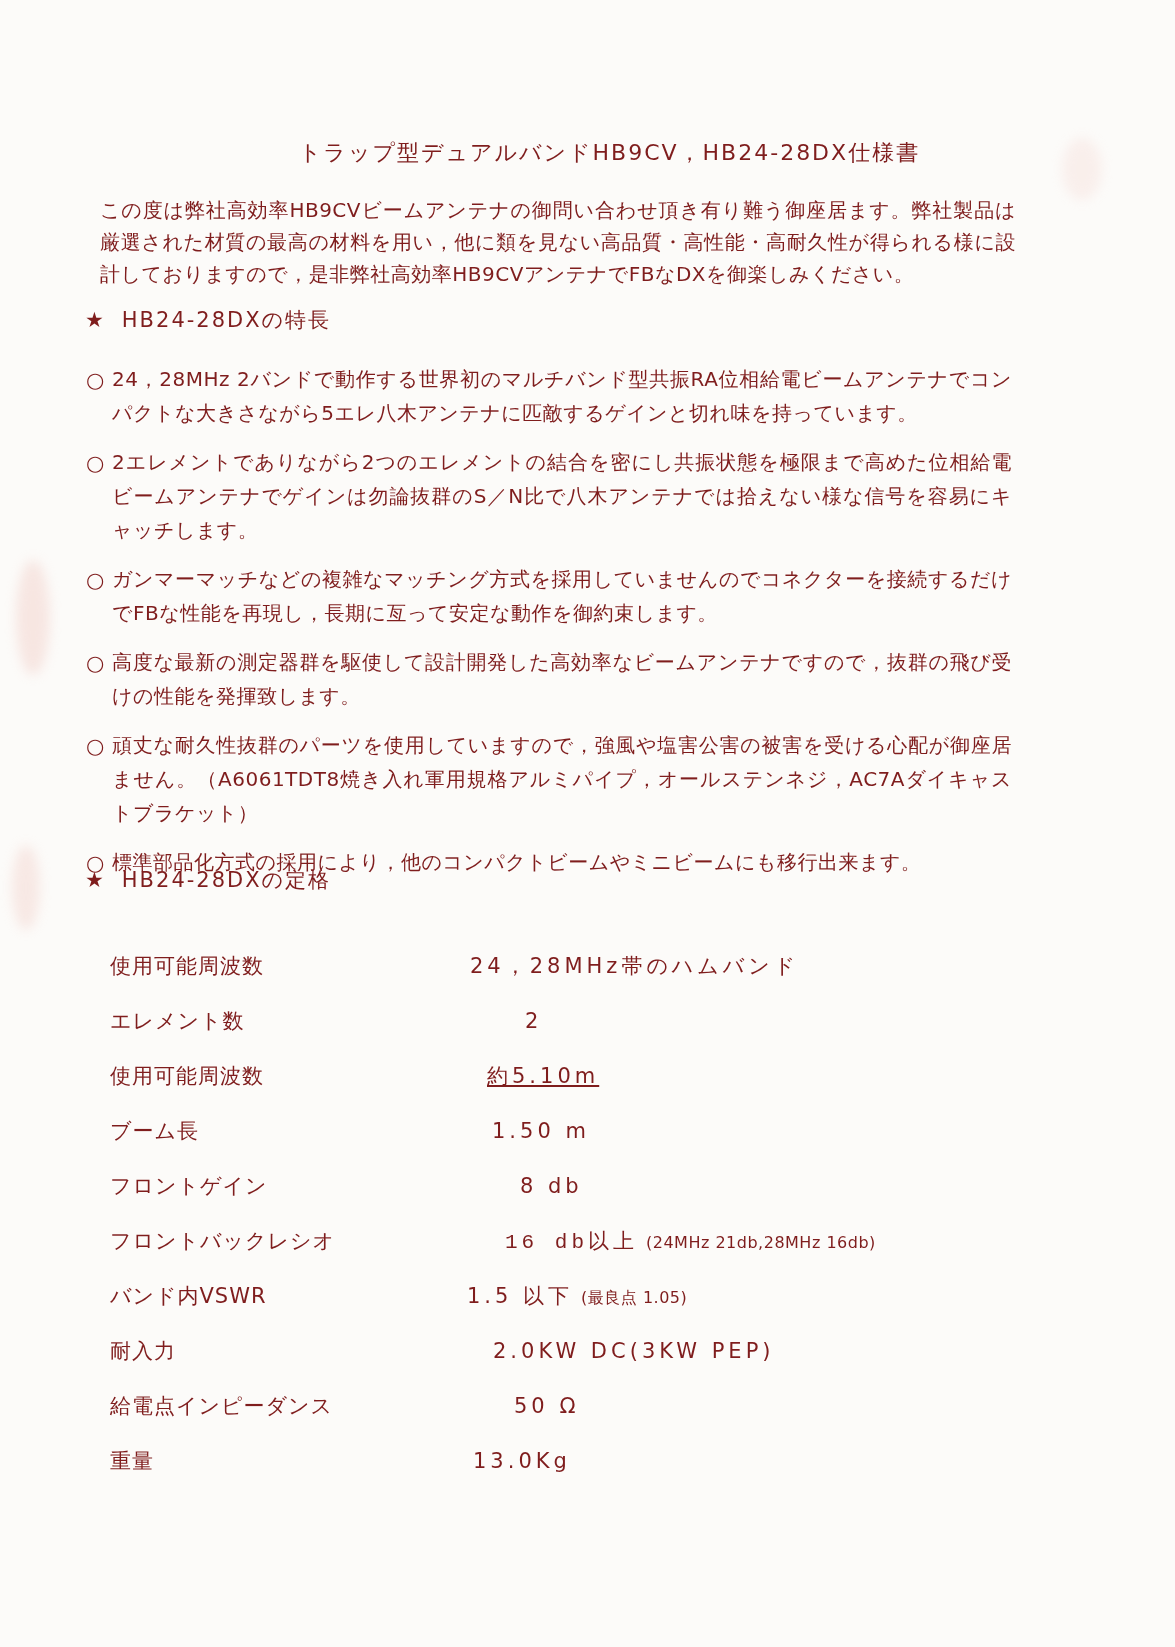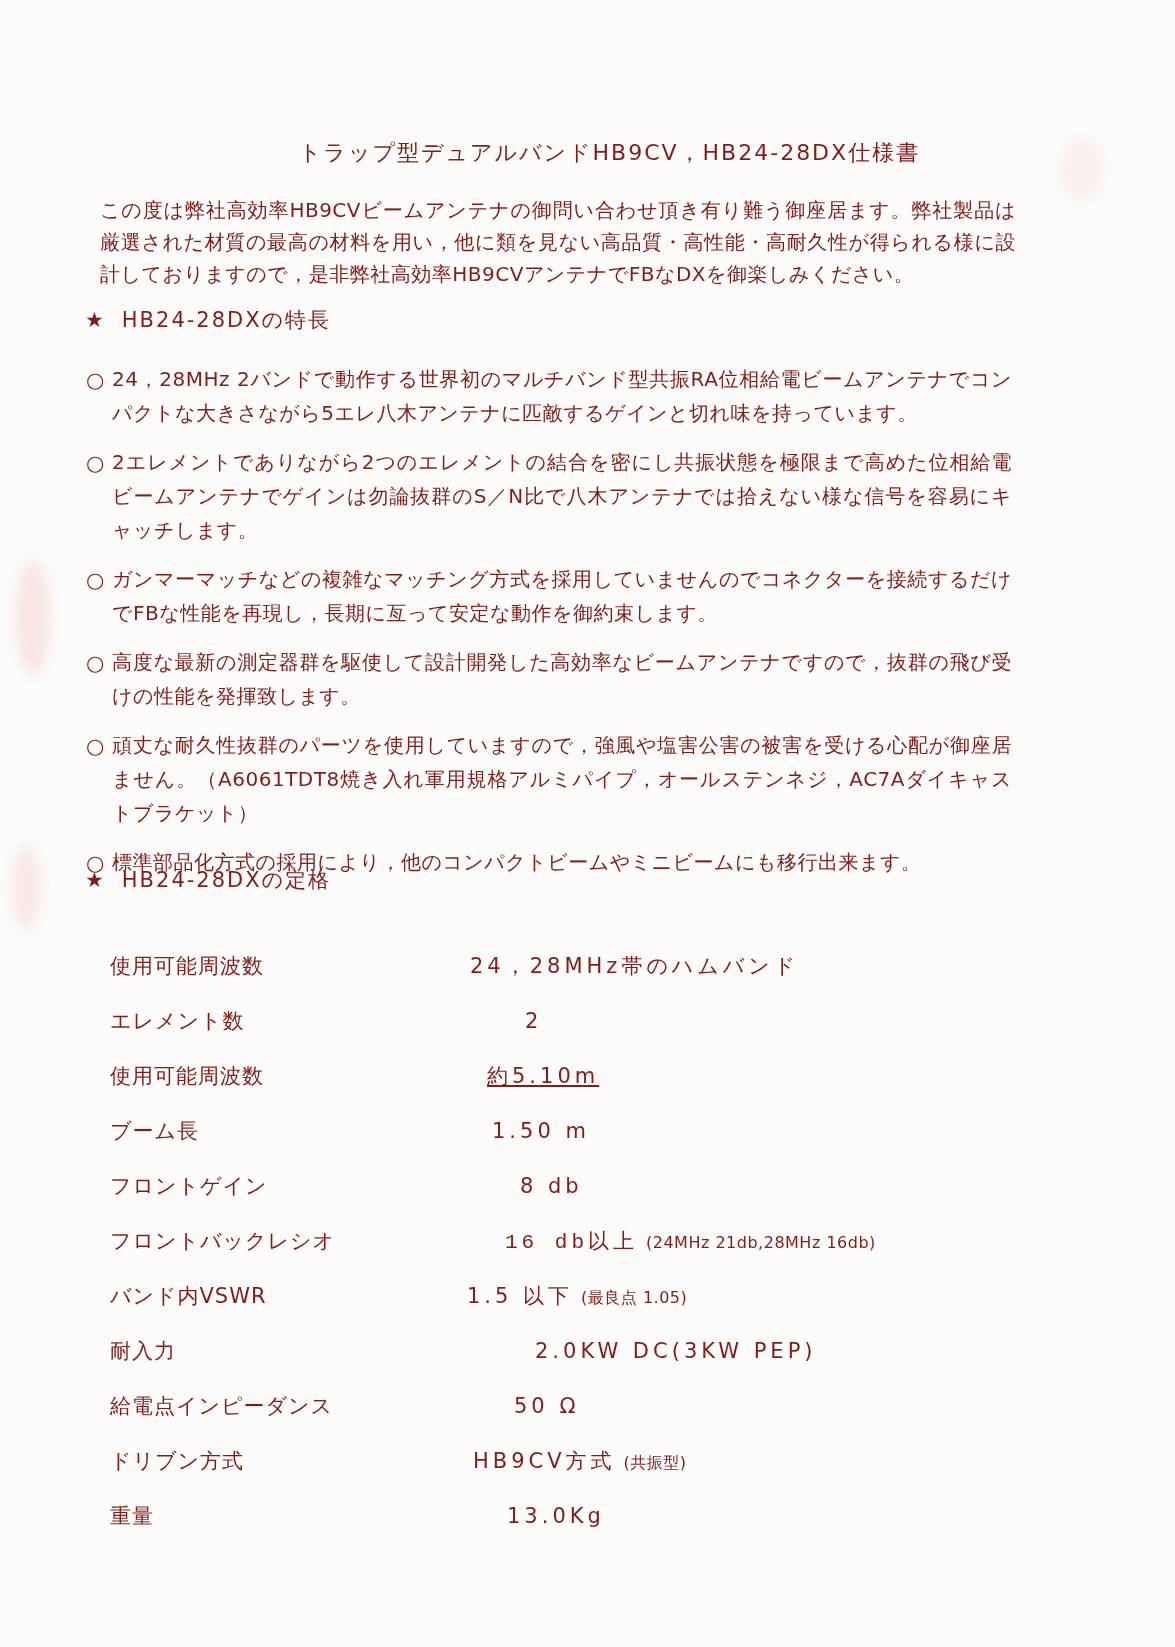--- a/index.html
+++ b/index.html
@@ -116,21 +116,21 @@
     white-space: nowrap;
   }
   
   .spec-row:nth-child(1)  .spec-value { margin-left: 15px; }
   .spec-row:nth-child(2)  .spec-value { margin-left: 70px; }
   .spec-row:nth-child(3)  .spec-value { margin-left: 32px; text-decoration: underline; }
   .spec-row:nth-child(4)  .spec-value { margin-left: 37px; }
   .spec-row:nth-child(5)  .spec-value { margin-left: 65px; }
   .spec-row:nth-child(6)  .spec-value { margin-left: 50px; font-family: Liberation Mono, monospace; }
   .spec-row:nth-child(7)  .spec-value { margin-left: 12px; }
-  .spec-row:nth-child(8)  .spec-value { margin-left: 80px; text-align: center; }
+  .spec-row:nth-child(8)  .spec-value { margin-left: 38px; text-align: center; }
   .spec-row:nth-child(9)  .spec-value { margin-left: 59px; }
   .spec-row:nth-child(10) .spec-value { margin-left: 18px; }
   .spec-row:nth-child(11) .spec-value { margin-left: 52px; }
 </style>
 </head>
 <body>
 
 <div class="page">
 
   <div class="smudge smudge-1"></div>
@@ -216,24 +216,19 @@
       <span class="spec-label">耐入力</span>
       <span class="spec-value">2.0KW DC(3KW PEP)</span>
       <span class="spec-note"></span>
     </div>
     <div class="spec-row">
       <span class="spec-label">給電点インピーダンス</span>
       <span class="spec-value">50 Ω</span>
       <span class="spec-note"></span>
     </div>
     <div class="spec-row">
-      <span class="spec-label">ドリブン方式</span>
-      <span class="spec-value">HB9CV方式</span>
-      <span class="spec-note">(共振型)</span>
-    </div>
-    <div class="spec-row">
       <span class="spec-label">重量</span>
       <span class="spec-value">13.0Kg</span>
       <span class="spec-note"></span>
     </div>
   </div>
 
 </div>
 
 </body></html>

